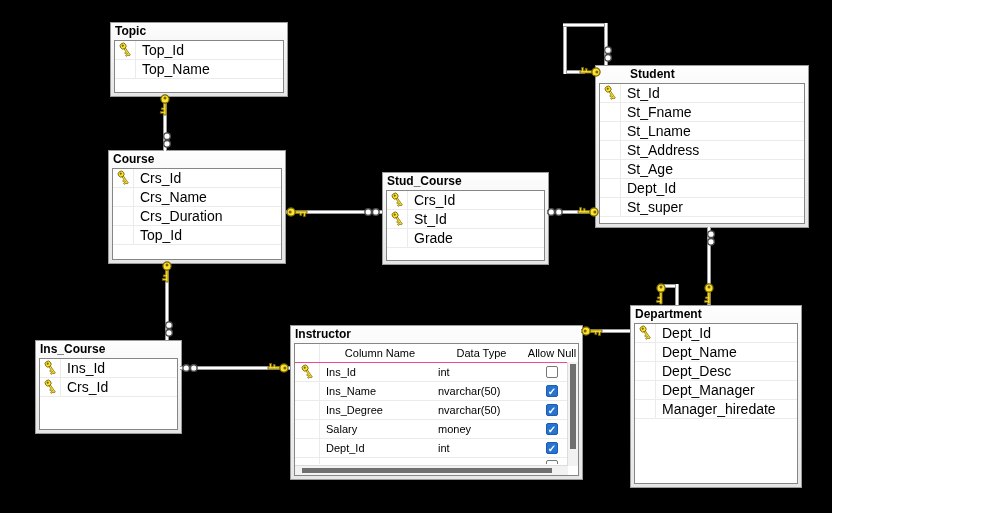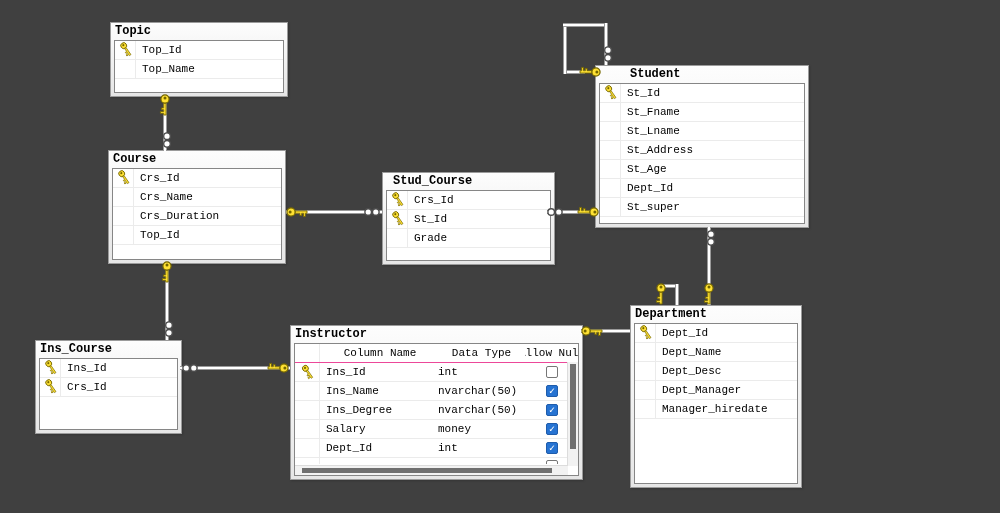--- a/index.html
+++ b/index.html
@@ -1,30 +1,30 @@
 <!DOCTYPE html>
 <html><head>
 <meta charset="utf-8">
 <style>
   html,body{margin:0;padding:0;background:#fff;}
-  #canvas{position:relative;width:1000px;height:513px;background:#404040;
-          font-family:Liberation Mono, monospace;overflow:hidden;}
+  #canvas{position:relative;width:832px;height:513px;background:#000000;
+          font-family:Liberation Sans, sans-serif;overflow:hidden;}
 
   
   .tbl{position:absolute;border:1px solid #9b9b9b;
        background:linear-gradient(#fdfdfd,#e6e6e6);
        box-shadow:1px 1px 2px rgba(0,0,0,.18);}
   .tbl-title{height:16px;line-height:16px;font-size:12px;font-weight:bold;
              color:#000;padding-left:4px;white-space:nowrap;overflow:hidden;}
   .tbl-body{position:absolute;left:3px;right:3px;top:17px;bottom:3px;
             background:#fff;border:1px solid #868686;overflow:hidden;}
   .frow{display:flex;height:18px;align-items:center;border-bottom:1px solid #ebebeb;background:#fff;}
   .icol{width:20px;flex:none;align-self:stretch;border-right:1px solid #ebebeb;
         display:flex;align-items:center;justify-content:center;}
-  .fname{font-size:11px;color:#000;padding-left:6px;white-space:nowrap;}
+  .fname{font-size:14px;color:#000;padding-left:6px;white-space:nowrap;}
 
   
   .ghead{display:flex;height:18px;align-items:center;border-bottom:1px solid #ec4899;
          font-size:11px;color:#000;background:#fff;}
   .gh{white-space:nowrap;overflow:hidden;text-align:center;}
   .grow{display:flex;height:18px;align-items:center;border-bottom:1px solid #ebebeb;font-size:11px;}
   .gc-icon{width:24px;flex:none;align-self:stretch;border-right:1px solid #ebebeb;
            display:flex;align-items:center;justify-content:center;}
   .gc-name{width:108px;flex:none;padding-left:6px;white-space:nowrap;overflow:hidden;}
   .gc-type{width:87px;flex:none;padding-left:4px;white-space:nowrap;overflow:hidden;}
@@ -87,21 +87,21 @@
         <div class="frow">
           <span class="icol"></span>
           <span class="fname">Crs_Duration</span>
         </div>
         <div class="frow">
           <span class="icol"></span>
           <span class="fname">Top_Id</span>
         </div>
       </div>
     </div>
-    <div class="tbl" style="left: 382px; top: 172px; width: 165px; height: 91px; padding-left: 6px;">
+    <div class="tbl" style="left: 382px; top: 172px; width: 165px; height: 91px;">
       <div class="tbl-title">Stud_Course</div>
       <div class="tbl-body">
         <div class="frow">
           <span class="icol">
             <span style="display: inline-block; transform: rotate(55deg) scale(0.72);"><svg width="22" height="12" viewBox="0 0 22 12">
                 <path d="M9 4.9 L21 4.9 L21 7.3 L19.3 7.3 L19.3 10.6 L17.5 10.6 L17.5 7.3 L15.7 7.3 L15.7 9.6 L13.9 9.6 L13.9 7.3 L9 7.3 Z" fill="#ffe133" stroke="#756700" stroke-width="0.9"></path>
                 <circle cx="5" cy="6" r="4.1" fill="#ffe133" stroke="#756700" stroke-width="1.2"></circle>
                 <circle cx="4.1" cy="6" r="1.5" fill="#756700"></circle>
               </svg></span>
           </span>

